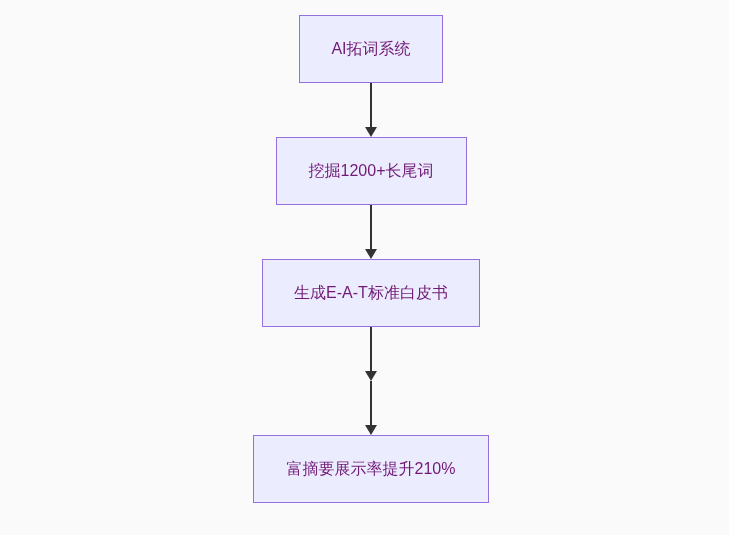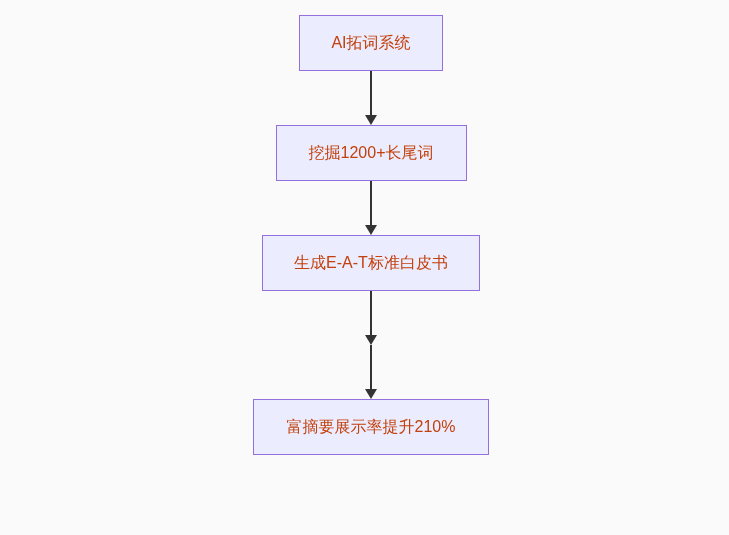--- a/index.html
+++ b/index.html
@@ -15,27 +15,27 @@
     position: absolute;
     left: 371px;
     top: 15px;
     transform: translateX(-50%);
     display: flex;
     flex-direction: column;
     align-items: center;
   }
   .node {
     box-sizing: border-box;
-    height: 56px;
+    height: 68px;
     background: #ECECFF;
     border: 1px solid #9370DB;
     display: flex;
     align-items: center;
     justify-content: center;
-    color: #c2410c;
+    color: #701a75;
     font-size: 16px;
     white-space: nowrap;
   }
   .node.n1 { width: 144px; }
   .node.n2 { width: 191px; text-align: right; }
   .node.n3 { width: 218px; }
   .node.n4 { width: 213px; }
   .node.n5 { width: 236px; }
   .connector {
     display: flex;

